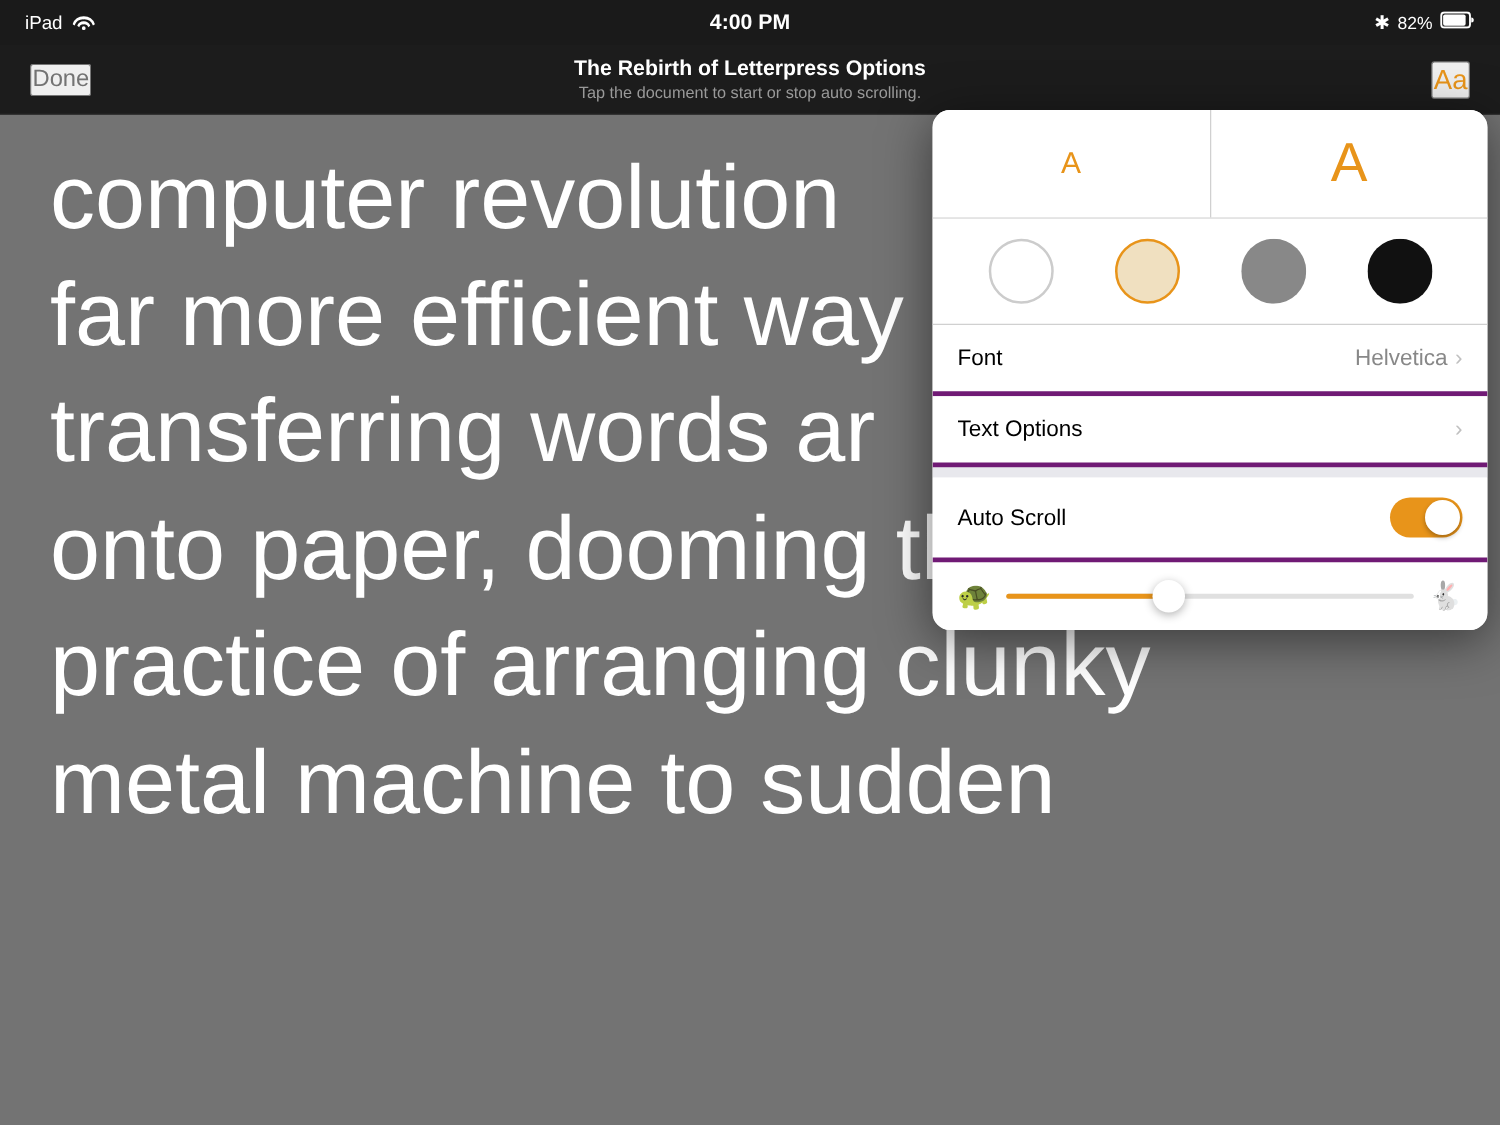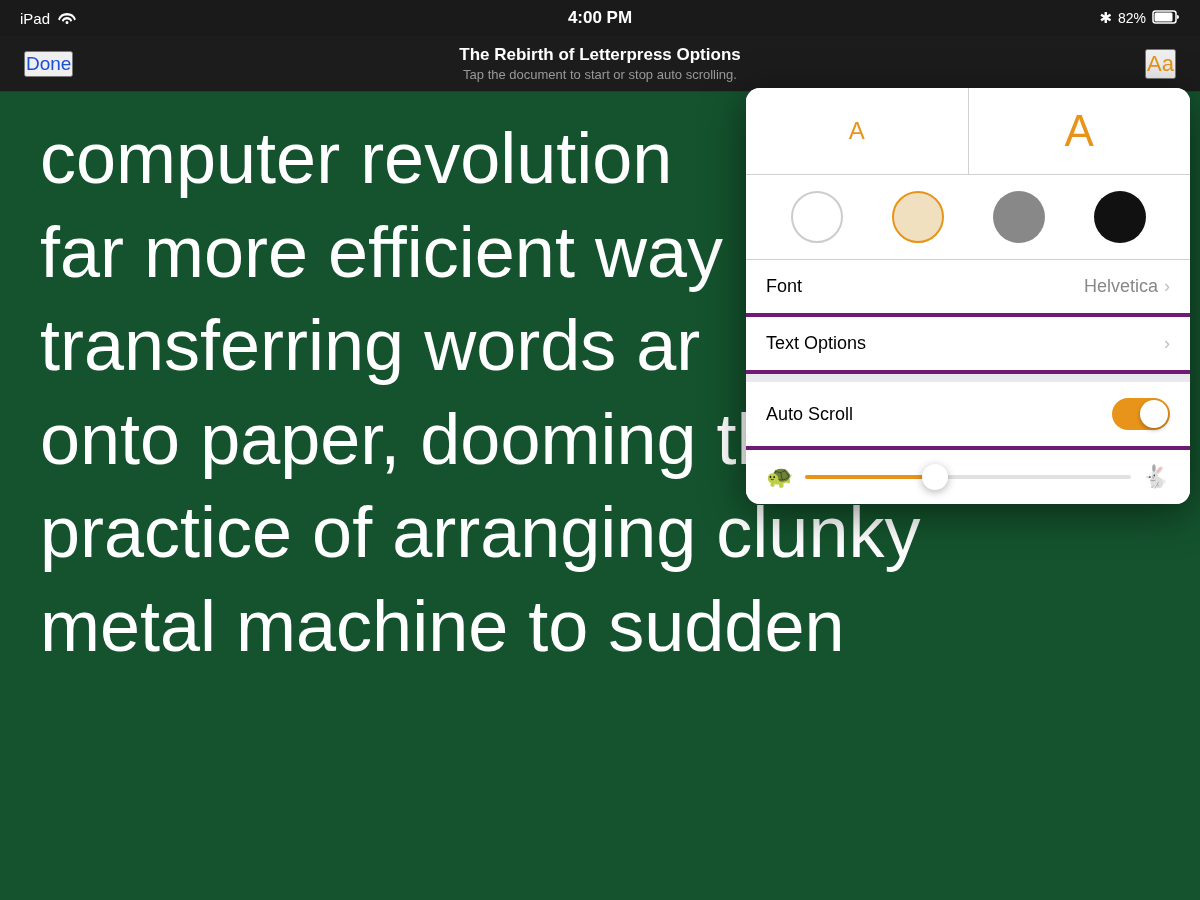--- a/index.html
+++ b/index.html
@@ -73,21 +73,21 @@
       display: flex;
       align-items: center;
       justify-content: space-between;
       padding: 0 24px;
       border-bottom: 1px solid #333;
       position: relative;
       z-index: 10;
     }
 
     .nav-done {
-      color: #1d4ed8;
+      color: #737373;
       font-size: 19px;
       font-weight: 400;
       cursor: pointer;
     }
 
     .nav-center {
       position: absolute;
       left: 50%;
       transform: translateX(-50%);
       text-align: center;
@@ -112,21 +112,21 @@
       cursor: pointer;
     }
 
     
     .content-area {
       position: absolute;
       top: 92px;
       left: 0;
       width: 1200px;
       height: 808px;
-      background: #14532d;
+      background: #737373;
       padding: 20px 40px;
       overflow: hidden;
     }
 
     .article-text {
       color: #fff;
       font-size: 72px;
       font-weight: 300;
       line-height: 1.3;
       font-family: -apple-system, 'Helvetica Neue', Helvetica, Arial, sans-serif;

